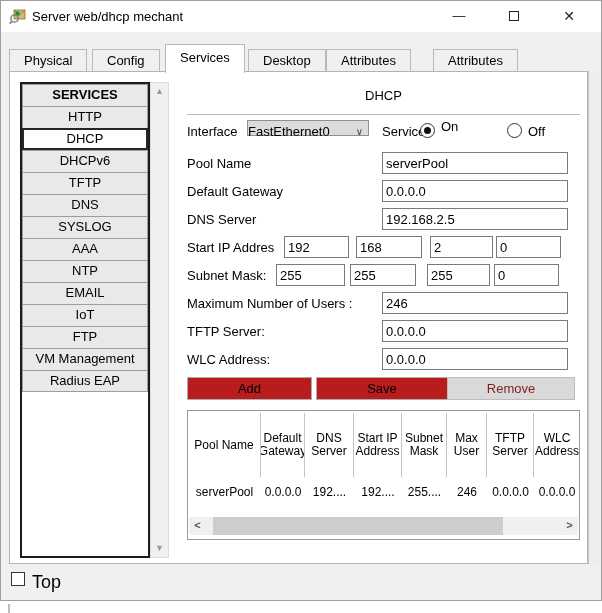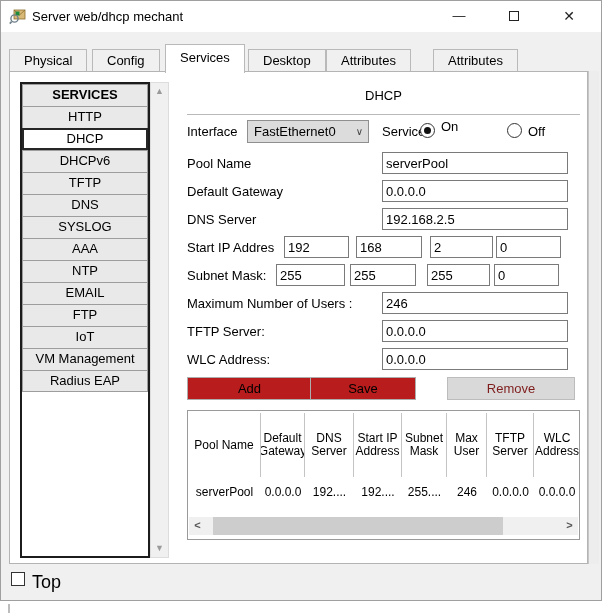--- a/index.html
+++ b/index.html
@@ -34,21 +34,21 @@
   .sb-arrow { position:absolute; left:0; width:17px; height:17px; color:#9a9a9a; font-size:9px; text-align:center; line-height:17px; }
   .sb-arrow.up { top:0; }
   .sb-arrow.down { bottom:0; }
 
   
   .main { position:absolute; left:160px; top:0; width:419px; height:493px; }
   .dhcp-title { position:absolute; left:17px; top:16px; width:393px; text-align:center; font-size:13px; }
   .dhcp-rule { position:absolute; left:17px; top:42px; width:393px; border-top:1px solid #b9b9b9; }
   .lbl { position:absolute; font-size:13px; white-space:nowrap; }
   .txt { position:absolute; height:22px; border:1px solid #7a7a7a; background:#fff; font-family:"Liberation Sans",sans-serif; font-size:13px; padding:0 3px; }
-  .combo { position:absolute; left:77px; top:48px; width:122px; height:23px; background:#dcdcdc; border:1px solid #8f8f8f; font-size:13px; line-height:21px; padding-left:6px; cursor:default; }
+  .combo { position:absolute; left:77px; top:48px; width:122px; height:16px; background:#dcdcdc; border:1px solid #8f8f8f; font-size:13px; line-height:21px; cursor:default; }
   .combo .chev { position:absolute; right:5px; top:0; color:#444; font-size:10px; }
   .radio { position:absolute; width:15px; height:15px; border:1px solid #333; border-radius:50%; background:#fff; }
   .radio .dot { position:absolute; left:3px; top:3px; width:7px; height:7px; border-radius:50%; background:#111; display:none; }
   .radio.checked .dot { display:block; }
 
   .btn { position:absolute; top:305px; height:23px; background:#b91c1c; border:1px solid #adadad; text-align:center; line-height:21px; font-size:13px; cursor:default; }
   .btn.disabled { color:#7f1d1d; background:#d9d9d9; border-color:#bcbcbc; }
 
   
   .pool-table { position:absolute; left:17px; top:338px; width:393px; height:130px; border:1px solid #9a9a9a; background:#fff; overflow:hidden; }
@@ -101,22 +101,22 @@
       <div class="sb-item sb-header">SERVICES</div>
       <div class="sb-item">HTTP</div>
       <div class="sb-item selected">DHCP</div>
       <div class="sb-item">DHCPv6</div>
       <div class="sb-item">TFTP</div>
       <div class="sb-item">DNS</div>
       <div class="sb-item">SYSLOG</div>
       <div class="sb-item">AAA</div>
       <div class="sb-item">NTP</div>
       <div class="sb-item">EMAIL</div>
+      <div class="sb-item">IoT</div>
       <div class="sb-item">FTP</div>
-      <div class="sb-item">IoT</div>
       <div class="sb-item">VM Management</div>
       <div class="sb-item">Radius EAP</div>
     </div>
     <div class="sb-scroll">
       <div class="sb-arrow up">▲</div>
       <div class="sb-arrow down">▼</div>
     </div>
 
     <div class="main">
       <div class="dhcp-title">DHCP</div>
@@ -159,21 +159,21 @@
       <span class="lbl" style="left:17px; top:224px;">Maximum Number of Users :</span>
       <input class="txt" style="left: 212px; top: 220px; width: 186px;" value="246">
 
       <span class="lbl" style="left:17px; top:252px;">TFTP Server:</span>
       <input class="txt" style="left: 212px; top: 248px; width: 186px;" value="0.0.0.0">
 
       <span class="lbl" style="left:17px; top:280px;">WLC Address:</span>
       <input class="txt" style="left: 212px; top: 276px; width: 186px;" value="0.0.0.0">
 
       <div class="btn" style="left:17px; width:125px;">Add</div>
-      <div class="btn" style="left:140px; width:106px;">Save</div>
+      <div class="btn" style="left:146px; width:132px;">Save</div>
       <div class="btn disabled" style="left:277px; width:128px;">Remove</div>
 
       <div class="pool-table">
         <div class="pt-header">
           <div class="pt-h c0">Pool Name</div>
           <div class="pt-h c1">Default Gateway</div>
           <div class="pt-h c2">DNS Server</div>
           <div class="pt-h c3">Start IP Address</div>
           <div class="pt-h c4">Subnet Mask</div>
           <div class="pt-h c5">Max User</div>

